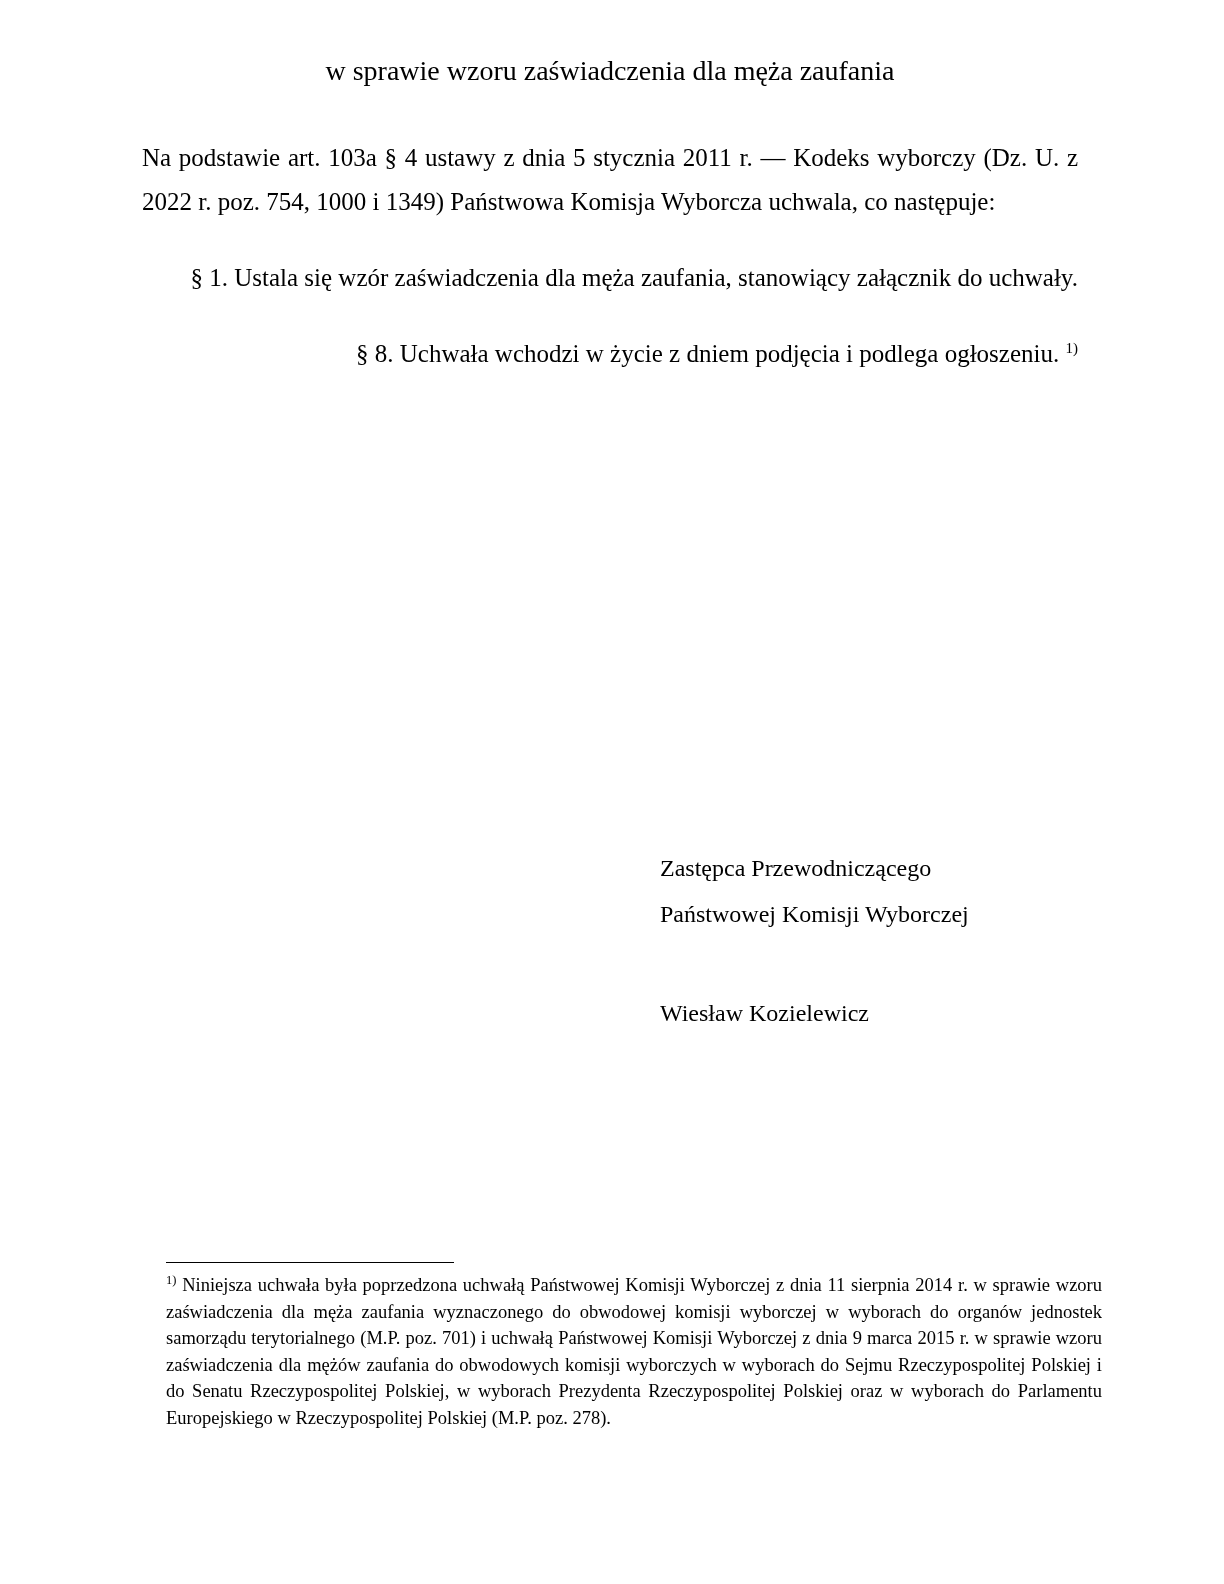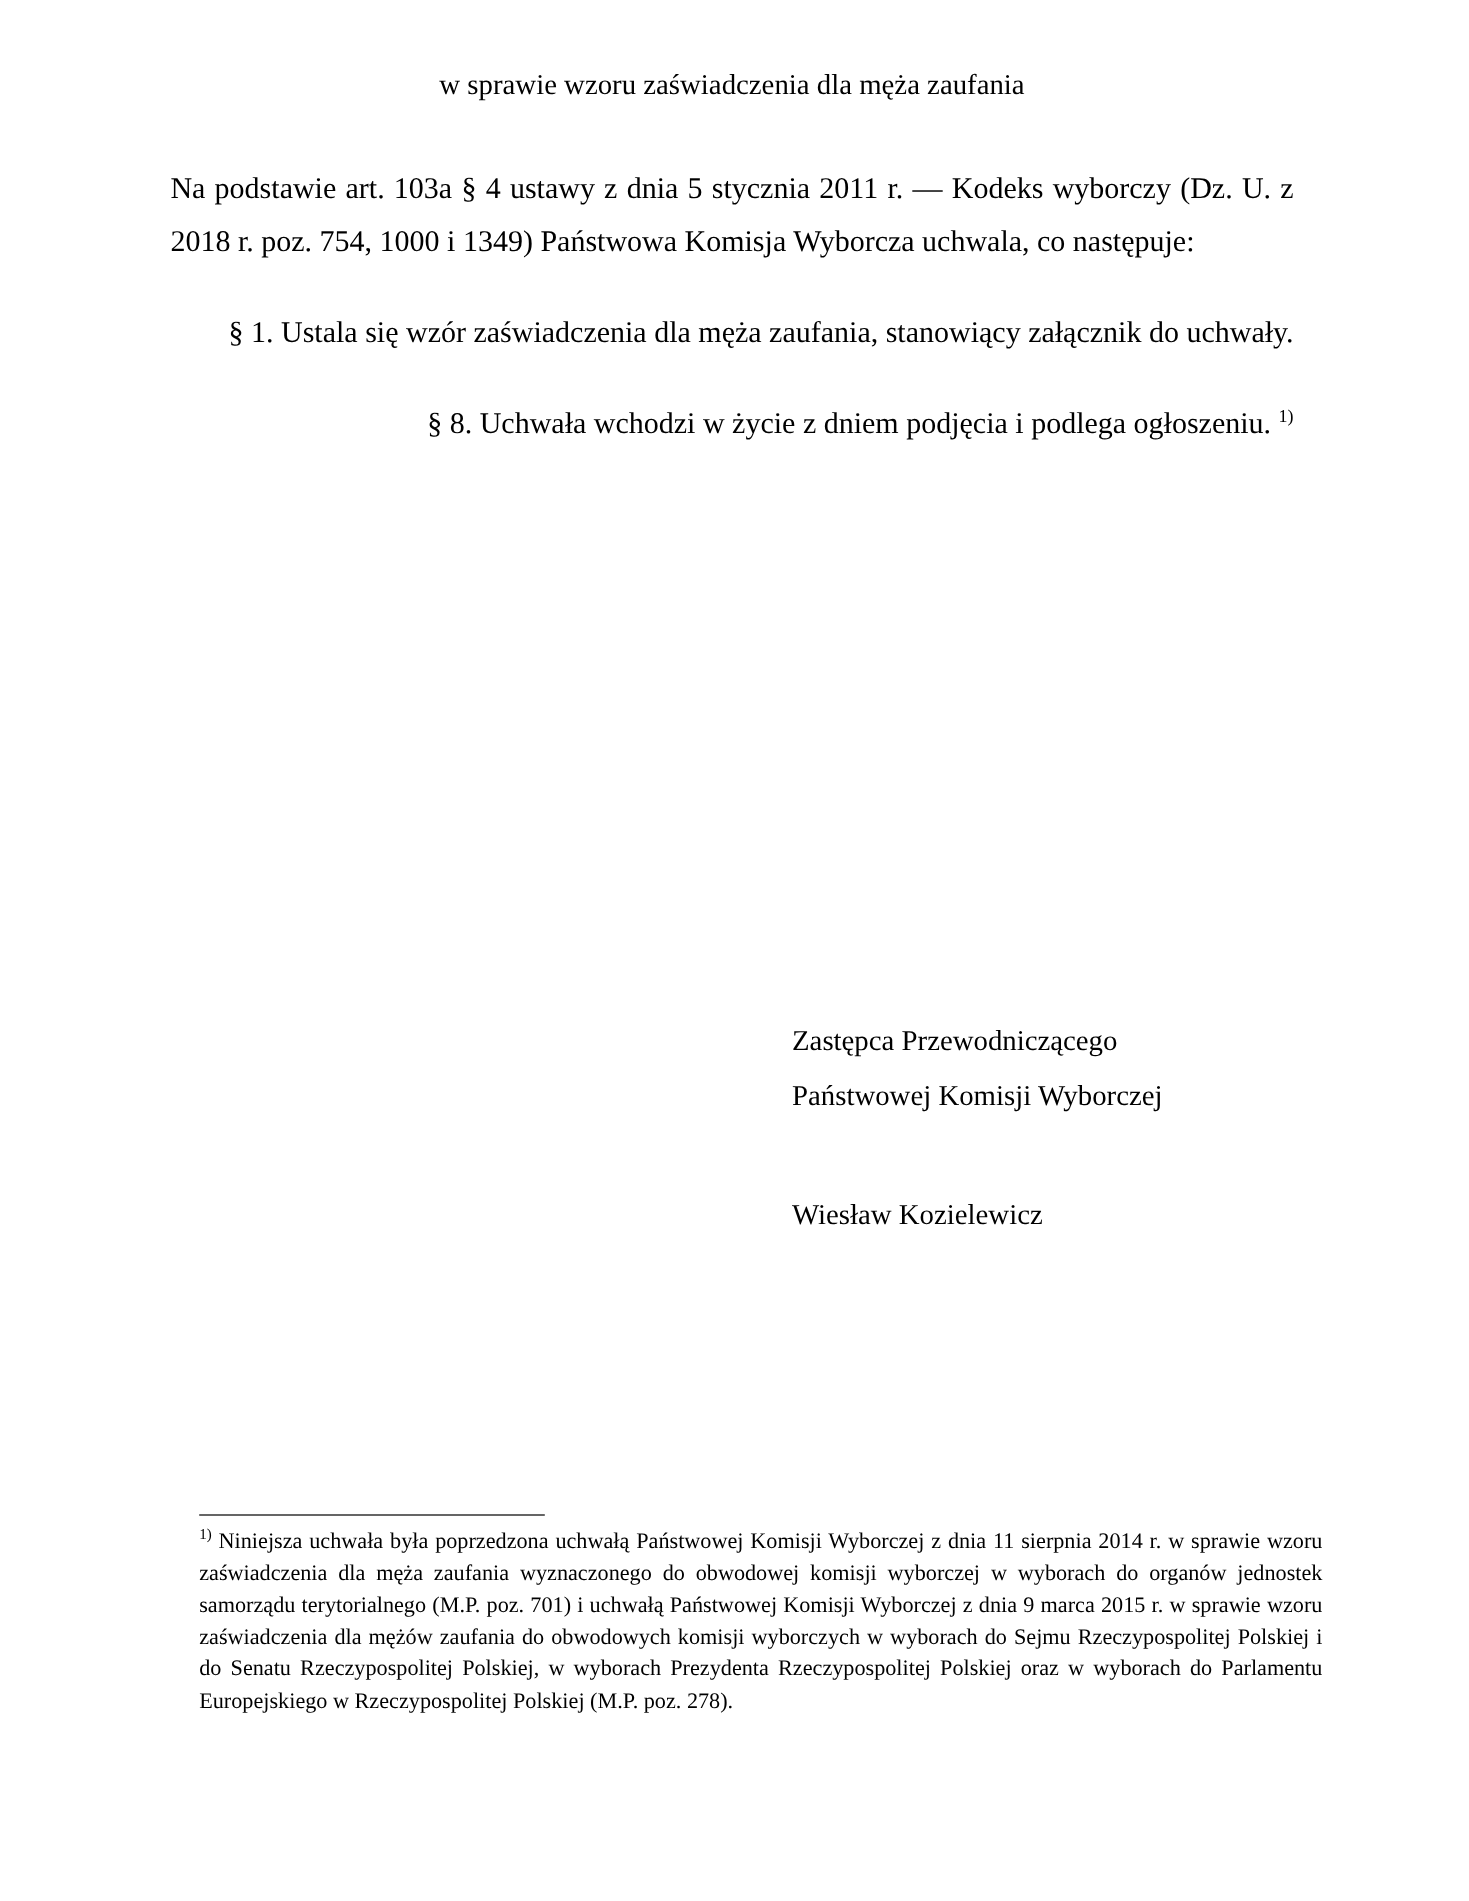--- a/index.html
+++ b/index.html
@@ -34,21 +34,21 @@
     text-align: center;
     font-size: 25px;
     line-height: 46px;
     letter-spacing: 0.1px;
   }
   .heading-line { white-space: nowrap; }
   .heading-title { padding-top: 133px; }
 
   .subtitle {
     text-align: center;
-    font-size: 24px;
+    font-size: 28px;
     line-height: 32px;
     padding-top: 55px;
   }
 
   
   .body-para {
     font-size: 25px;
     line-height: 44px;
     text-align: justify;
     text-justify: inter-word;
@@ -112,21 +112,21 @@
 </head>
 <body>
 
 <div class="page">
 
   <div class="content">
 
 
     <div class="subtitle">w sprawie wzoru zaświadczenia dla męża zaufania</div>
 
-    <div class="body-para">Na podstawie art. 103a § 4 ustawy z dnia 5 stycznia 2011 r. — Kodeks wyborczy (Dz. U. z 2018 r. poz. 754, 1000 i 1349) Państwowa Komisja Wyborcza uchwala, co następuje:</div>
+    <div class="body-para">Na podstawie art. 103a § 4 ustawy z dnia 5 stycznia 2011 r. — Kodeks wyborczy (Dz. U. z 2022 r. poz. 754, 1000 i 1349) Państwowa Komisja Wyborcza uchwala, co następuje:</div>
 
     <div class="section-para">
       <span>§ 1. Ustala się wzór zaświadczenia dla męża zaufania, stanowiący załącznik do uchwały.</span>
     </div>
 
     <div class="section-para">
       <span>§ 8. Uchwała wchodzi w życie z dniem podjęcia i podlega ogłoszeniu.</span>
       <span class="sup">1)</span>
     </div>
 

